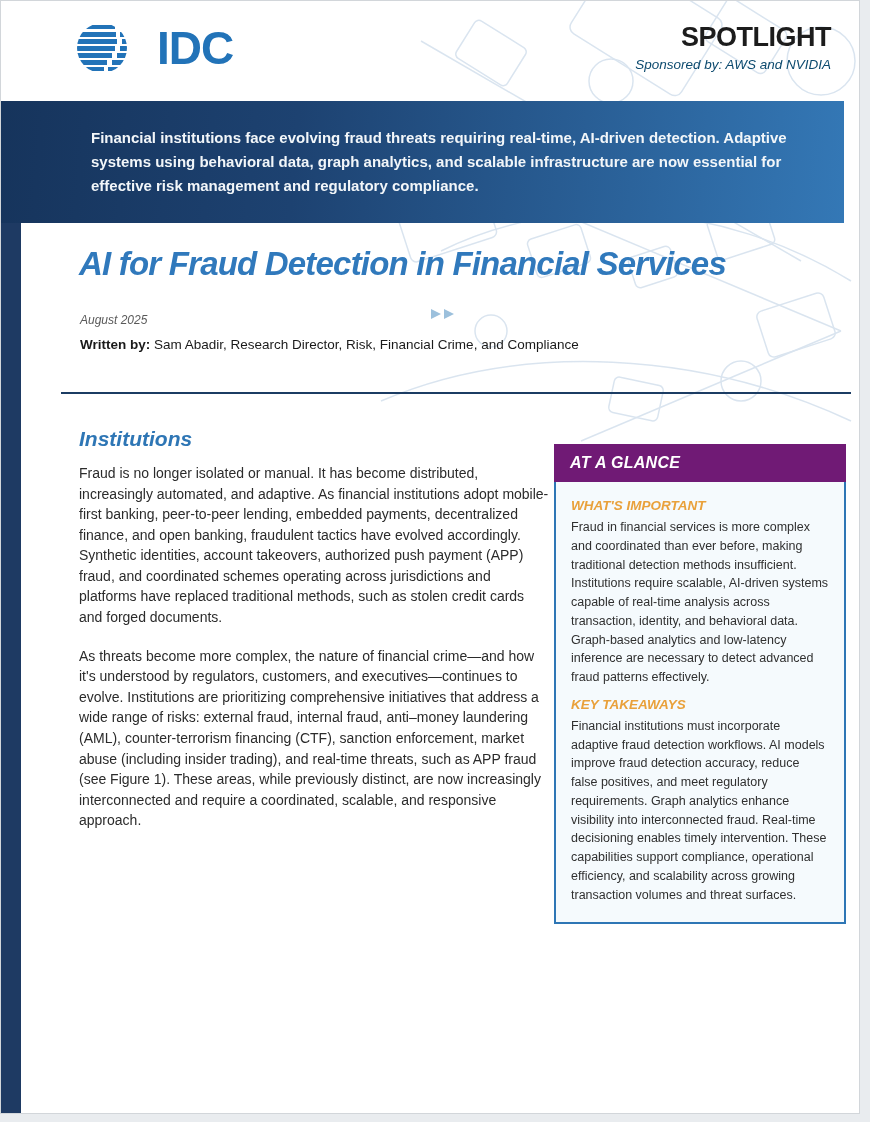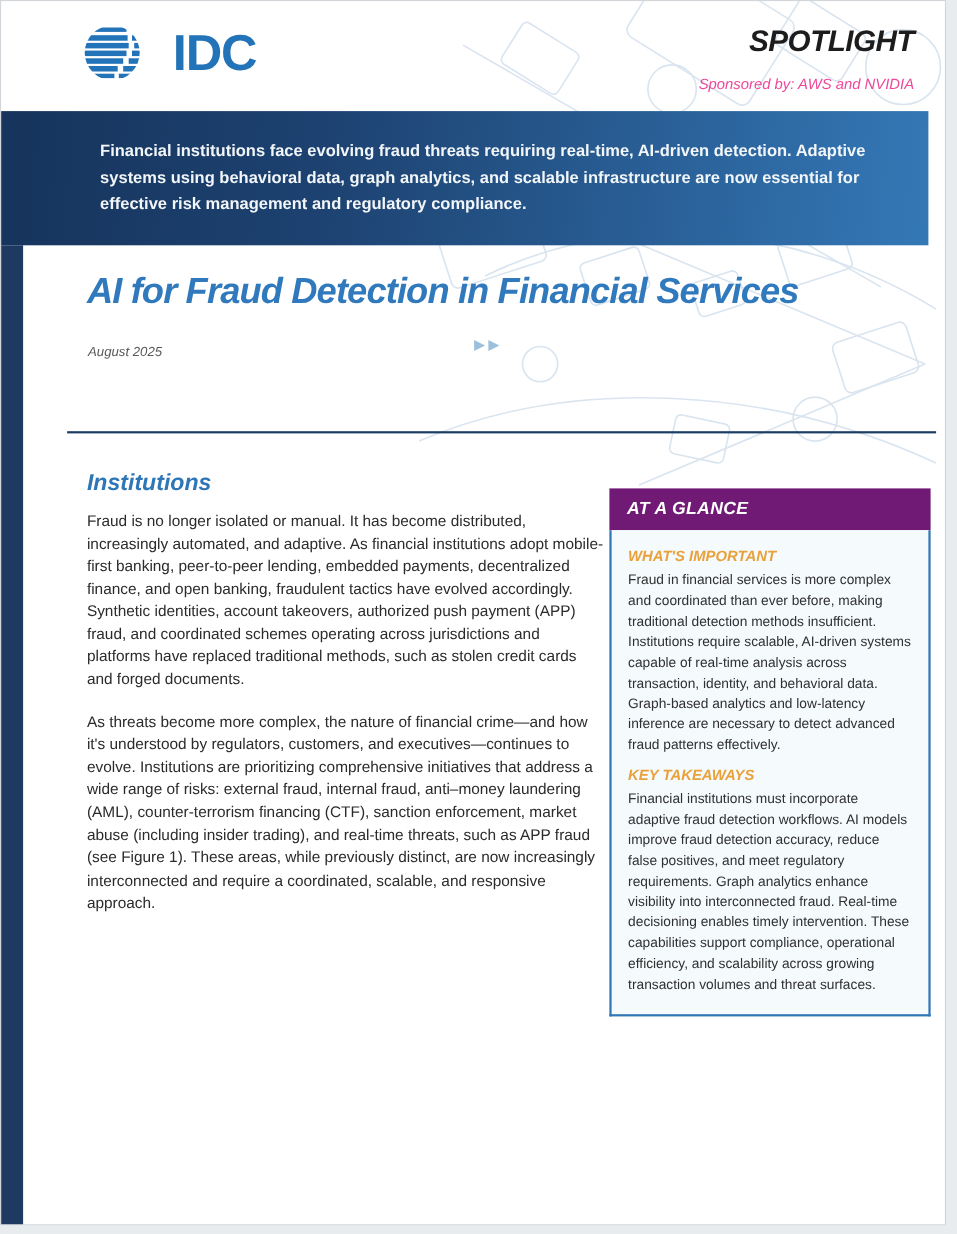--- a/index.html
+++ b/index.html
@@ -18,24 +18,24 @@
   
   .blueprint{position:absolute;left:280px;top:0;z-index:0;pointer-events:none;}
   
   .logo{position:absolute;left:74px;top:20px;display:flex;align-items:center;z-index:2;gap:22px;}
   .logo-text{
     font-size:46px;font-weight:bold;color:#2273b8;letter-spacing:-1px;
     margin-left:6px;line-height:1;
   }
   .header-right{position:absolute;right:28px;top:22px;text-align:right;z-index:2;}
   .spotlight{
-    font-size:27px;font-weight:800;font-style:italic;color:#1c1c1c;
+    font-size:27px;font-weight:800;color:#1c1c1c;
     letter-spacing:-0.5px;line-height:1.1;
   }
-  .sponsored{font-size:13.5px;font-style:italic;color:#ec4899;margin-top:16px;}
+  .sponsored{font-size:13.5px;font-style:italic;color:#0c4a6e;margin-top:4px;}
   
   .banner{
     position:absolute;left:0;top:100px;width:843px;height:122px;z-index:1;
     background:linear-gradient(95deg,#16345c 0%,#1d4271 35%,#3478b6 100%);
     display:flex;align-items:center;box-sizing:border-box;
     padding:0 48px 0 90px;
   }
   .banner p{
     margin:0;color:#f2f6f9;font-weight:bold;font-size:15px;line-height:1.6;
   }
@@ -143,20 +143,24 @@
   </div>
 
   <div class="banner">
     <p>Financial institutions face evolving fraud threats requiring real-time, AI-driven detection. Adaptive systems using behavioral data, graph analytics, and scalable infrastructure are now essential for effective risk management and regulatory compliance.</p>
   </div>
 
   <div class="left-strip"></div>
 
   <h1 class="title">AI for Fraud Detection in Financial Services</h1>
   <div class="date">August 2025</div>
+  <div class="byline">
+    <span class="b">Written by:</span>
+    <span>Sam Abadir, Research Director, Risk, Financial Crime, and Compliance</span>
+  </div>
   <div class="divider"></div>
 
   <section class="intro">
     <h2>Institutions</h2>
     <p>Fraud is no longer isolated or manual. It has become distributed, increasingly automated, and adaptive. As financial institutions adopt mobile-first banking, peer-to-peer lending, embedded payments, decentralized finance, and open banking, fraudulent tactics have evolved accordingly. Synthetic identities, account takeovers, authorized push payment (APP) fraud, and coordinated schemes operating across jurisdictions and platforms have replaced traditional methods, such as stolen credit cards and forged documents.</p>
     <p>As threats become more complex, the nature of financial crime—and how it's understood by regulators, customers, and executives—continues to evolve. Institutions are prioritizing comprehensive initiatives that address a wide range of risks: external fraud, internal fraud, anti–money laundering (AML), counter-terrorism financing (CTF), sanction enforcement, market abuse (including insider trading), and real-time threats, such as APP fraud (see Figure 1). These areas, while previously distinct, are now increasingly interconnected and require a coordinated, scalable, and responsive approach.</p>
   </section>
 
   <aside class="glance">
     <div class="glance-header">AT A GLANCE</div>

